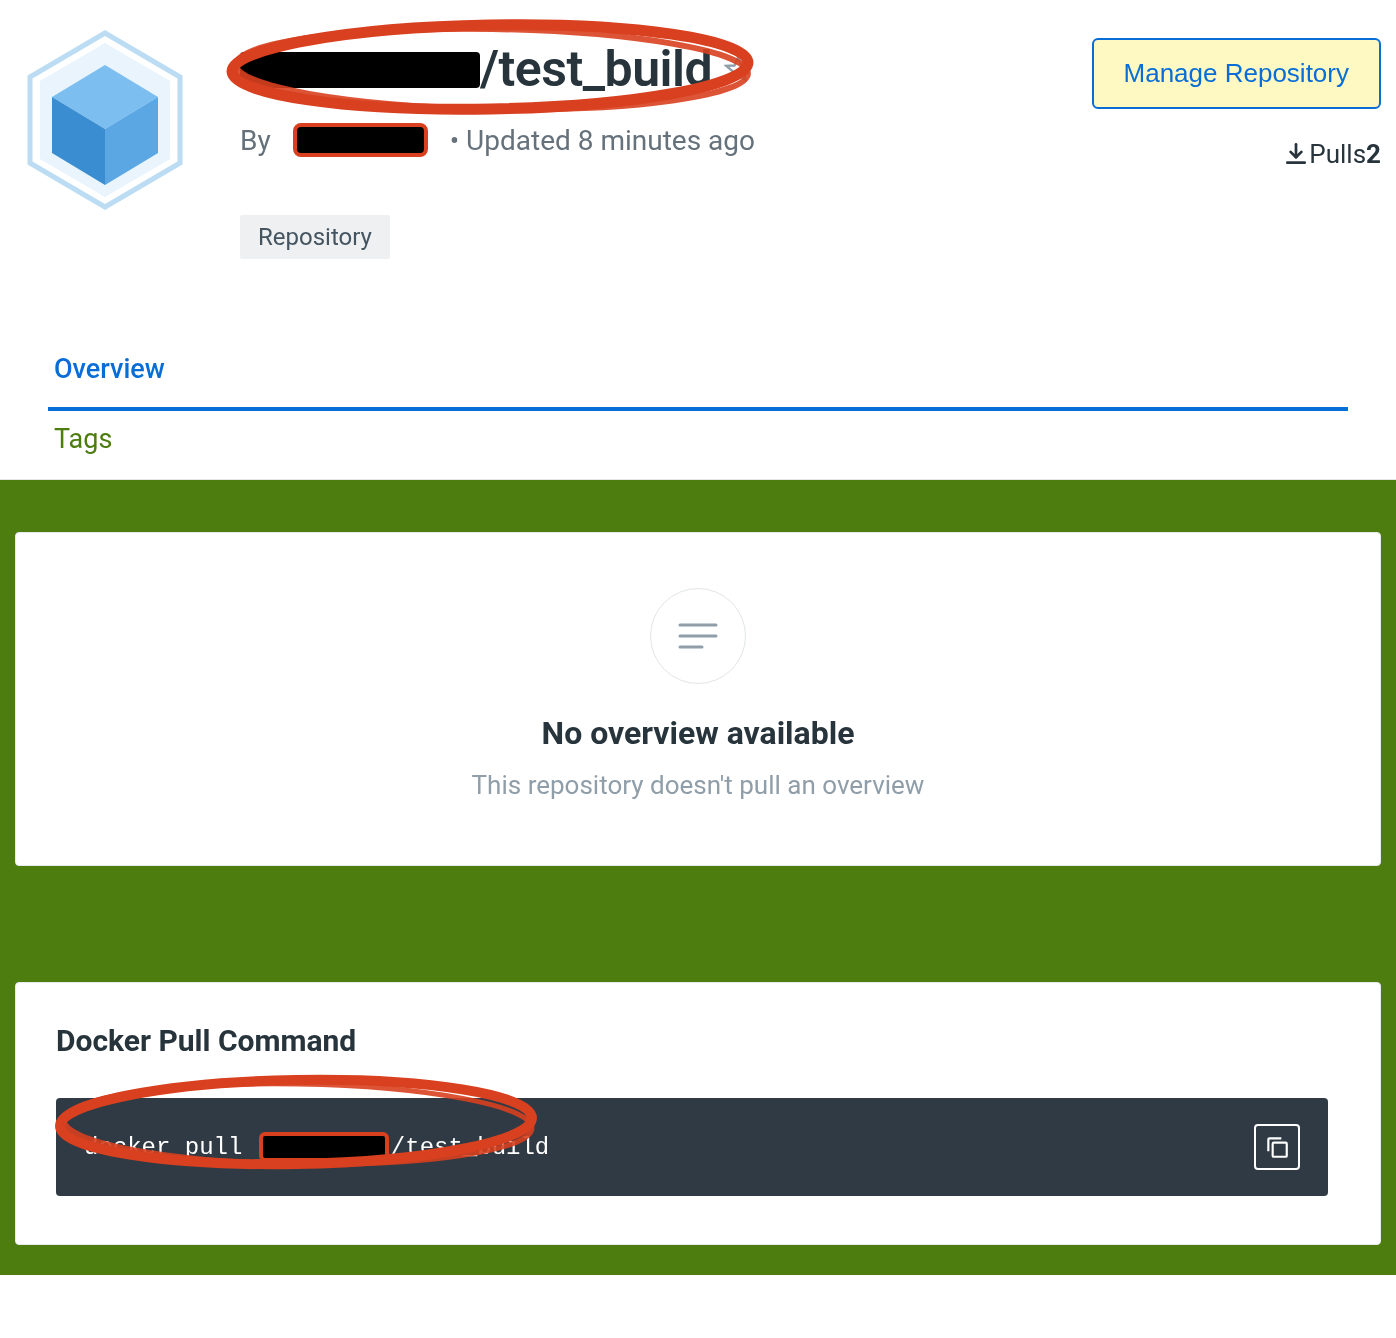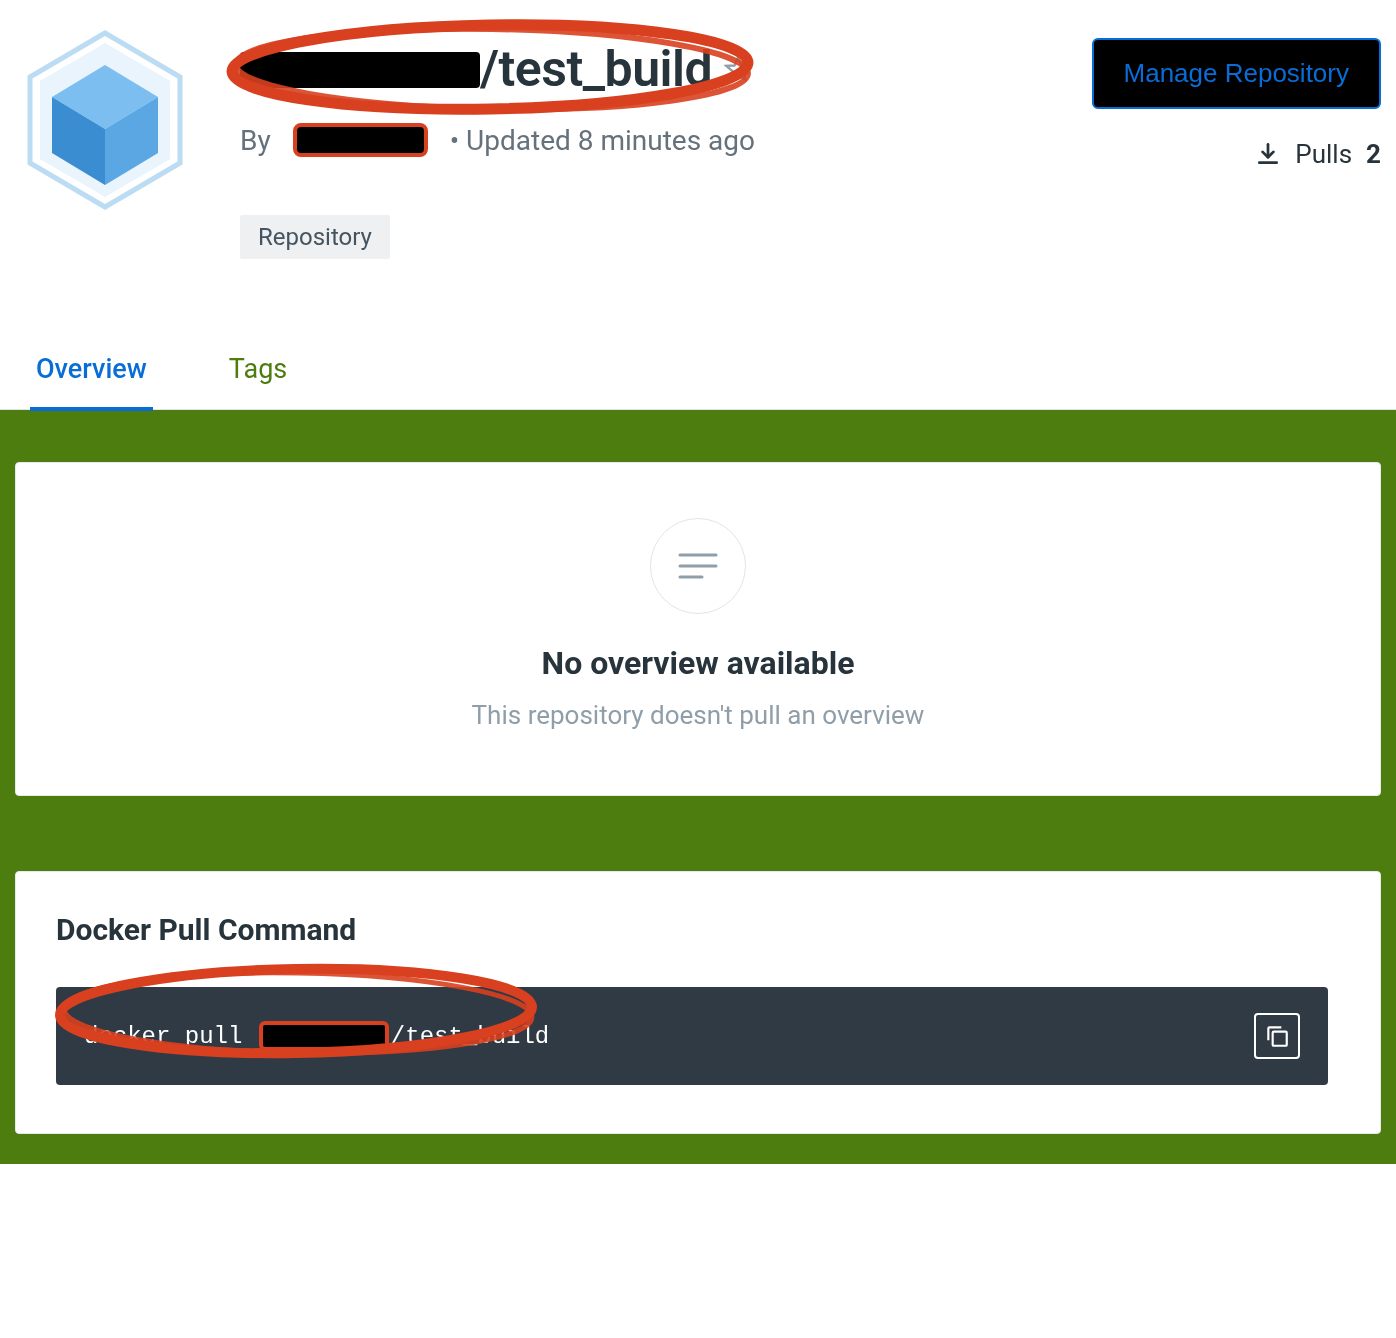--- a/index.html
+++ b/index.html
@@ -101,50 +101,50 @@
     }
     .right-col {
       display: flex;
       flex-direction: column;
       align-items: flex-end;
       gap: 30px;
       padding-top: 18px;
       padding-right: 0;
     }
     .manage-btn {
-      background: #000000;
+      background: #fef9c3;
       border: 2px solid #086dd7;
       color: #086dd7;
       font-size: 26px;
       font-weight: 500;
       padding: 18px 30px;
       border-radius: 6px;
       cursor: pointer;
     }
     .pulls-row {
       display: flex;
       align-items: center;
-      gap: 14px;
+      gap: 0;
       color: #27343b;
       font-size: 26px;
     }
     .pulls-count {
       font-weight: 700;
     }
     .download-icon {
       width: 26px;
       height: 26px;
     }
 
     .tabs {
       display: flex;
-      gap: 70px;
-      padding: 0 30px;
+      padding: 0 48px;
       border-bottom: 1px solid #e1e5e8;
       margin-top: 60px;
+      flex-direction: column;
     }
     .tab {
       font-size: 27px;
       padding: 14px 6px 22px 6px;
       cursor: pointer;
       color: #4d7c0f;
       border-bottom: 4px solid transparent;
       margin-bottom: -2px;
     }
     .tab.active {
@@ -187,21 +187,21 @@
       font-weight: 700;
       color: #27343b;
       margin-bottom: 18px;
     }
     .no-overview-sub {
       font-size: 26px;
       color: #8f9ea8;
     }
 
     .pull-card {
-      margin-top: 75px;
+      margin-top: 116px;
       padding: 40px 52px 48px 40px;
       position: relative;
     }
     .pull-title {
       font-size: 30px;
       font-weight: 700;
       color: #27343b;
       margin-bottom: 40px;
     }
     .pull-command-box {

